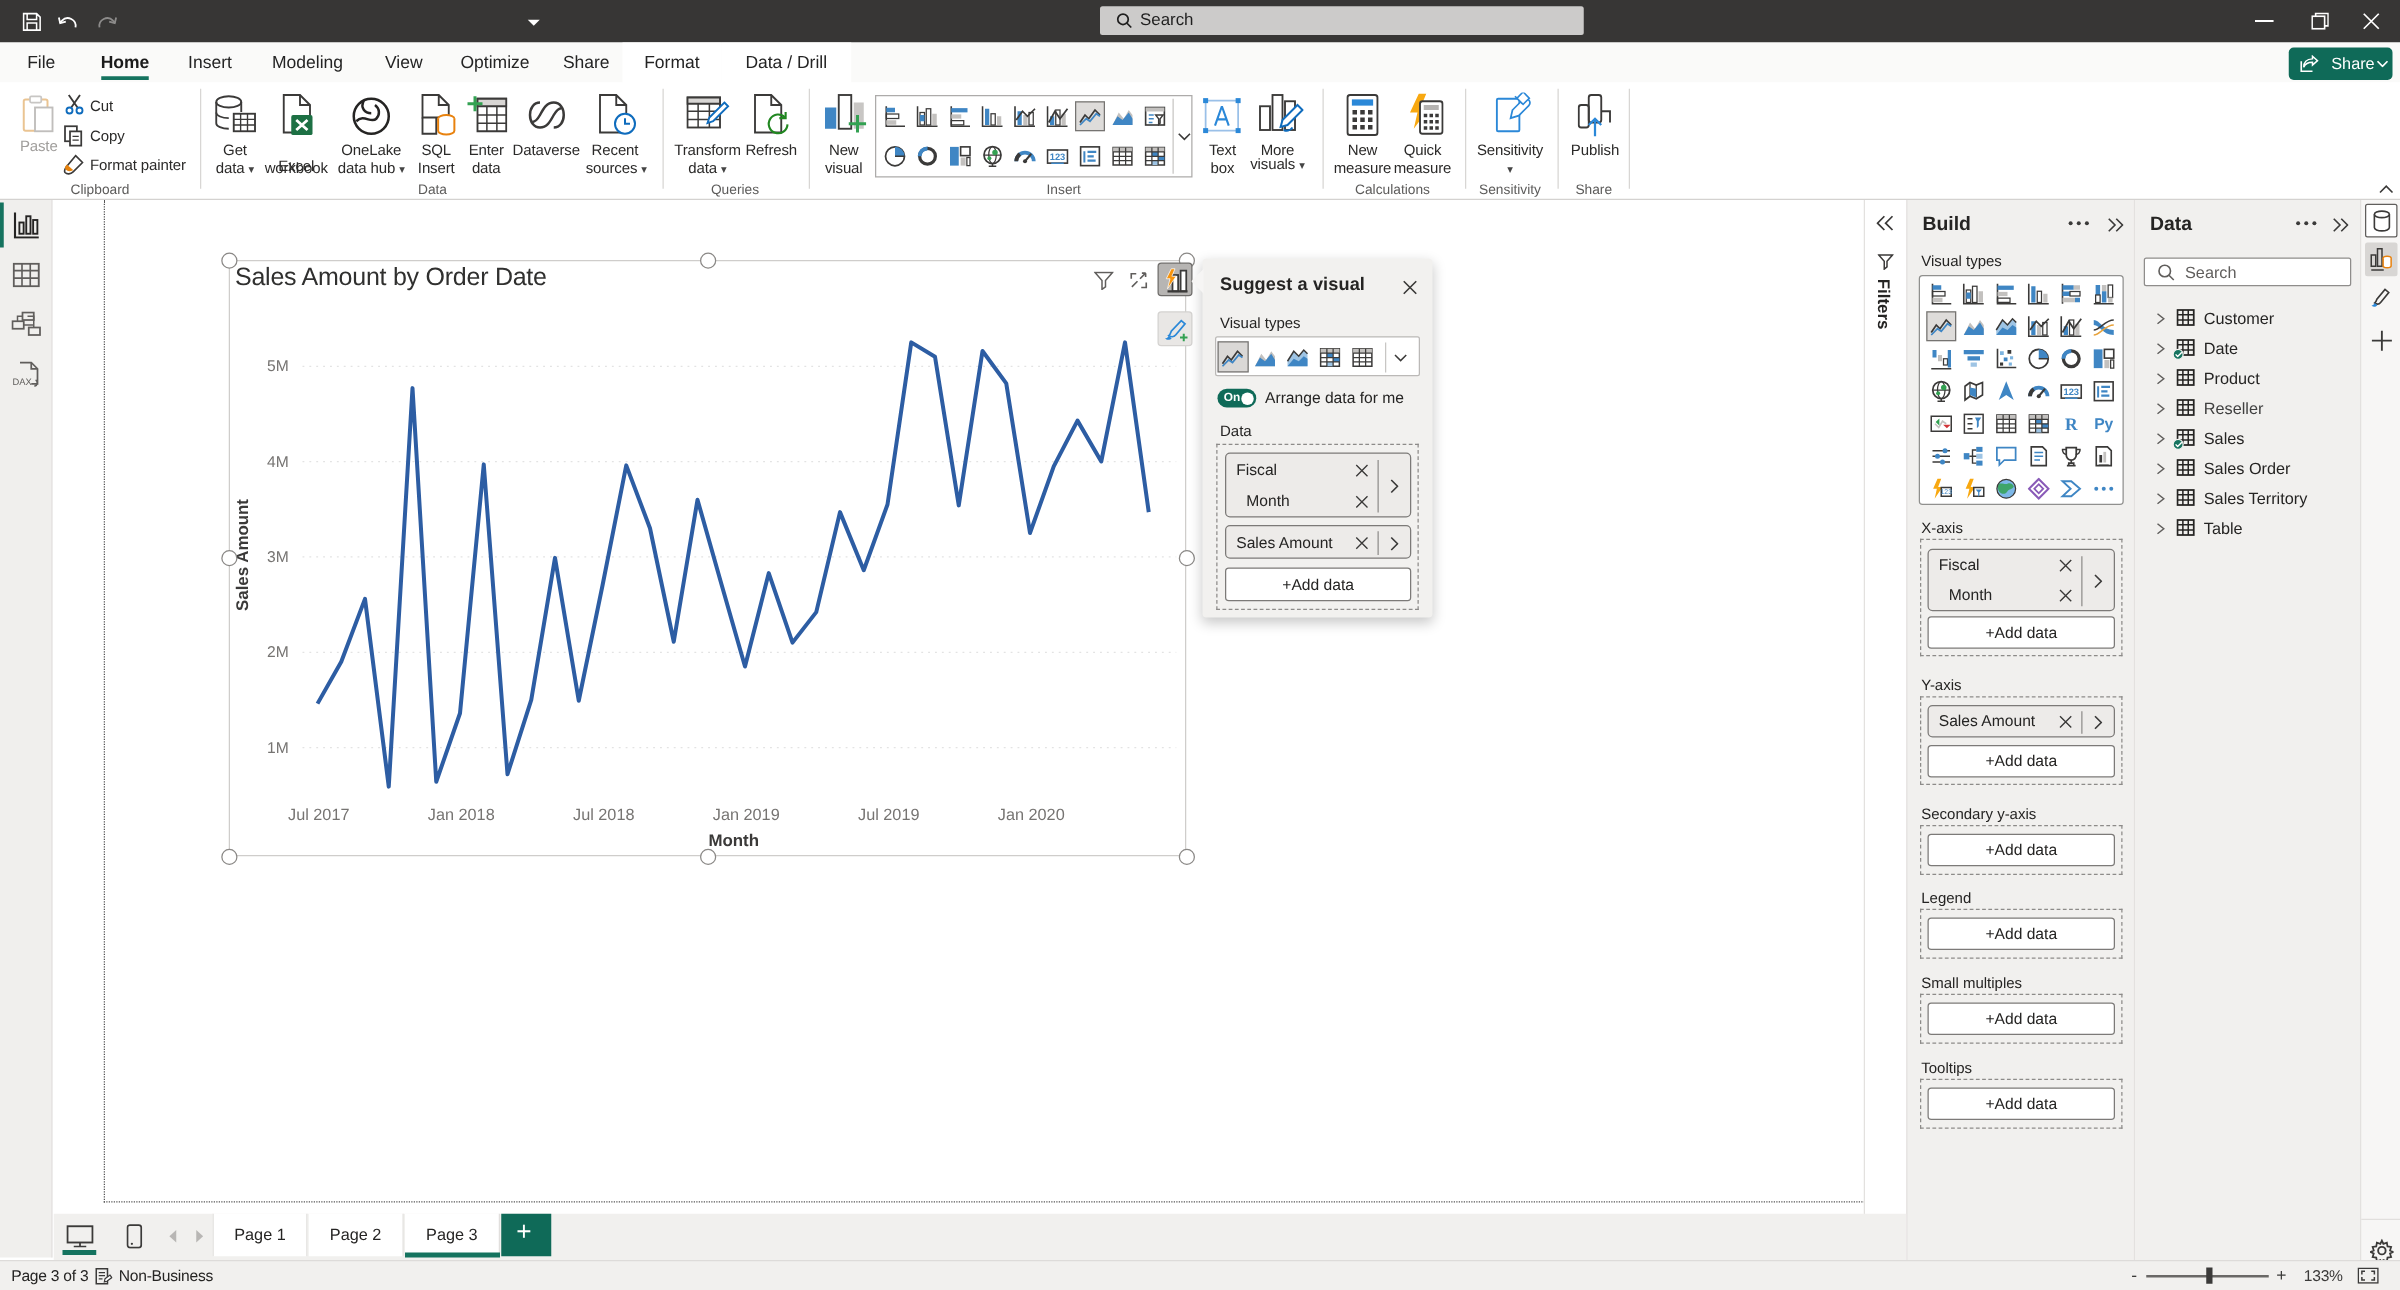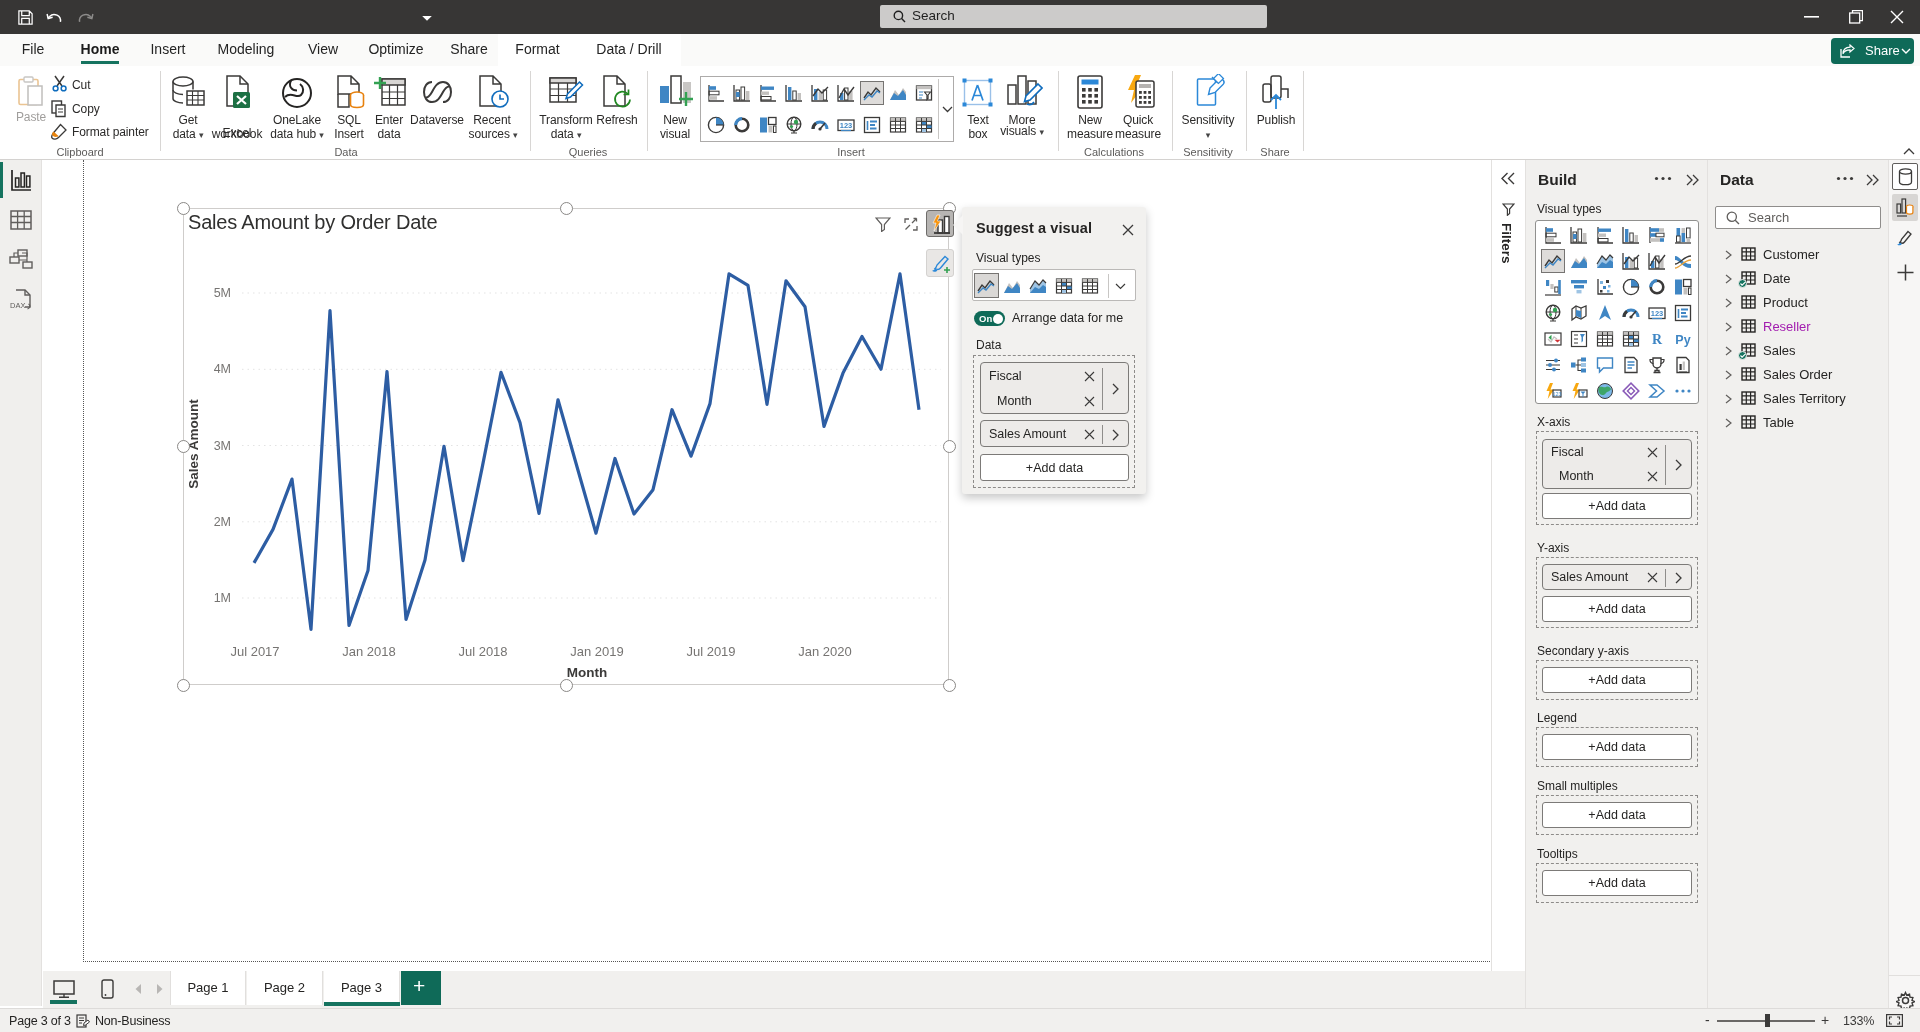--- a/index.html
+++ b/index.html
@@ -987,21 +987,21 @@
       <path d="M1 4.8 h13 M1 9 h13 M5.3 1 v12 M9.6 1 v12" stroke="#252423" stroke-width="1.2"></path>
     </svg>
     <span class="abs" style="left:55px;top:135px;font-size:13px;color:#252423">Product</span>
   <svg class="abs" style="left:17px;top:162px" width="7" height="10" viewBox="0 0 7 10">
       <path d="M1 1 l5 4 -5 4" fill="none" stroke="#605e5c" stroke-width="1.2"></path>
     </svg>
     <svg class="abs" style="left:33px;top:159px" width="15" height="14" viewBox="0 0 15 14">
       <rect x="1" y="1" width="13" height="12" fill="none" stroke="#252423" stroke-width="1.4"></rect>
       <path d="M1 4.8 h13 M1 9 h13 M5.3 1 v12 M9.6 1 v12" stroke="#252423" stroke-width="1.2"></path>
     </svg>
-    <span class="abs" style="left:55px;top:159px;font-size:13px;color:#a21caf">Reseller</span>
+    <span class="abs" style="left:55px;top:159px;font-size:13px;color:#404040">Reseller</span>
   <svg class="abs" style="left:17px;top:186px" width="7" height="10" viewBox="0 0 7 10">
       <path d="M1 1 l5 4 -5 4" fill="none" stroke="#605e5c" stroke-width="1.2"></path>
     </svg>
     <svg class="abs" style="left:33px;top:183px" width="15" height="14" viewBox="0 0 15 14">
       <rect x="1" y="1" width="13" height="12" fill="none" stroke="#252423" stroke-width="1.4"></rect>
       <path d="M1 4.8 h13 M1 9 h13 M5.3 1 v12 M9.6 1 v12" stroke="#252423" stroke-width="1.2"></path>
     </svg>
     <span class="abs" style="left:30px;top:191px;width:9px;height:9px;background:#15735f;border-radius:50%;border:1px solid #f1f0ee"></span>
     <svg class="abs" style="left:32px;top:193px" width="6" height="5" viewBox="0 0 6 5">
       <path d="M0.5 2.5 l1.6 1.7 L5.5 0.8" fill="none" stroke="#fff" stroke-width="1.1"></path>

